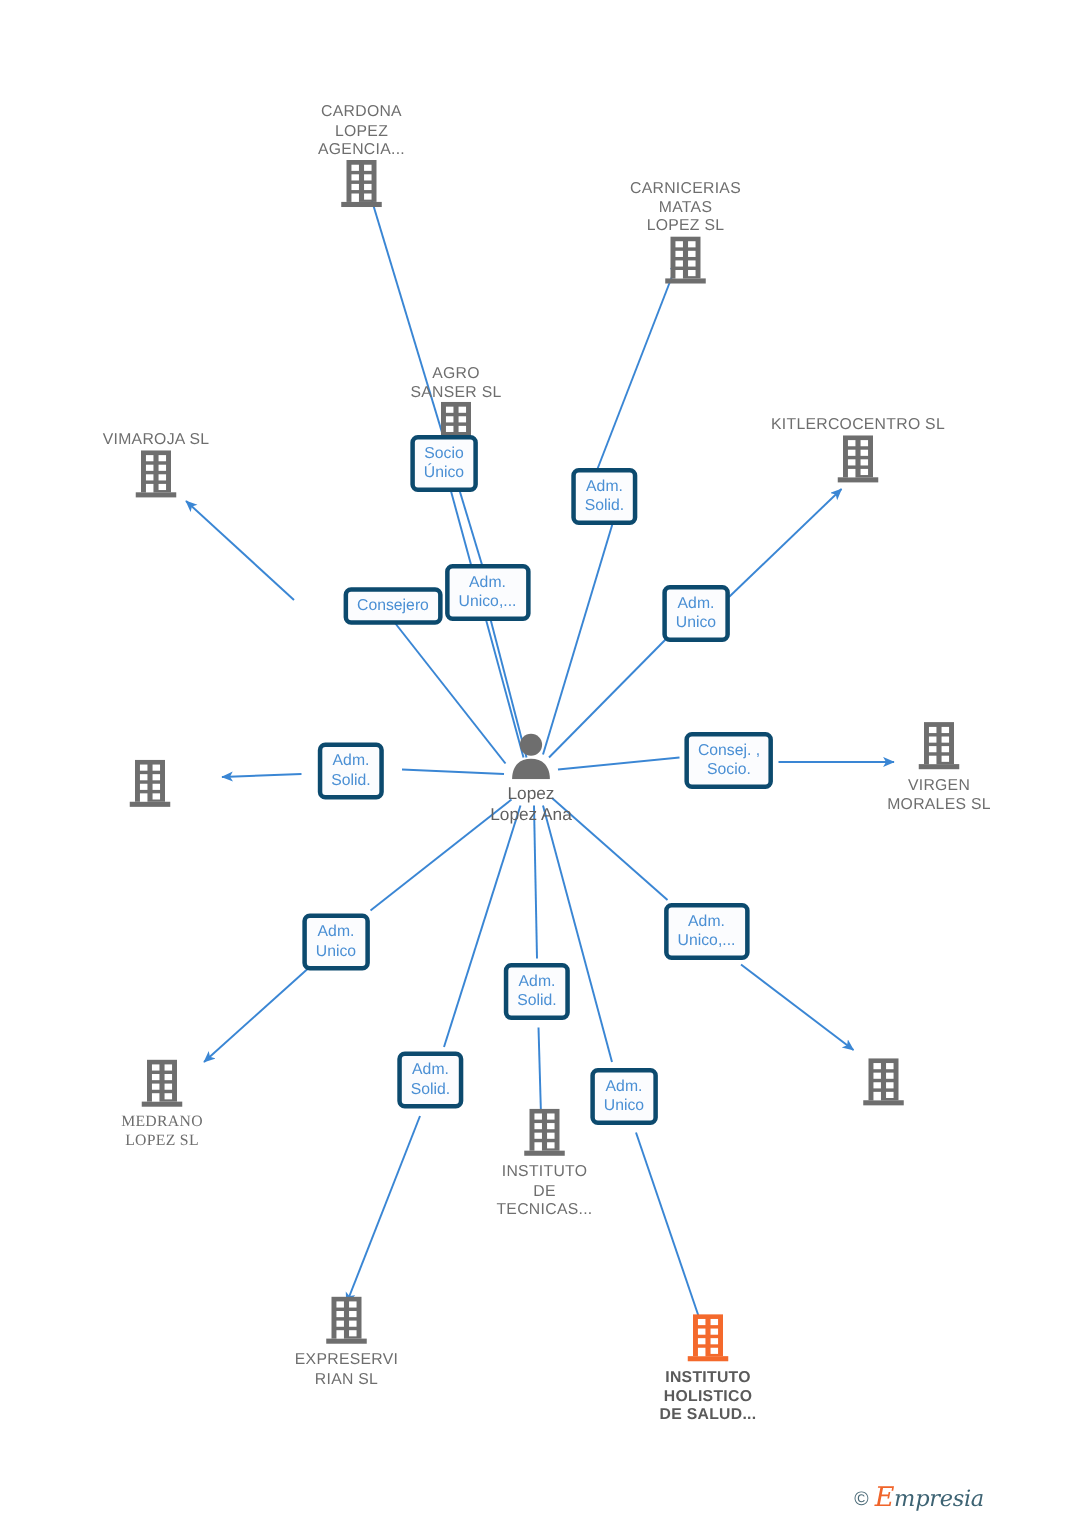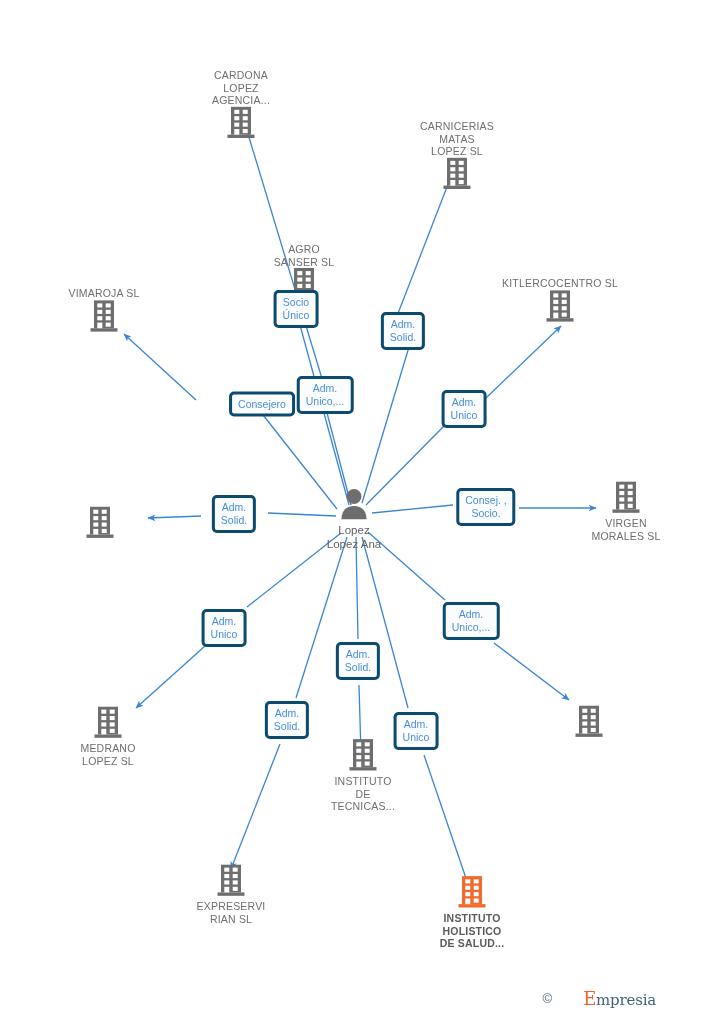--- a/index.html
+++ b/index.html
@@ -74,24 +74,24 @@
     align-items: center;
     gap: 4px;
     font-size: 15px;
   }
   #watermark .cmark {
     color: #4c6b78;
     font-size: 13px;
   }
   #watermark .brand {
     font-family: "DejaVu Serif", serif;
+    font-style: italic;
     font-size: 15px;
     color: #3d6373;
     letter-spacing: -0.2px;
-    margin-left: 27px;
   }
   #watermark .brand .cap {
     color: #f0642a;
     font-size: 18px;
   }
 </style>
 </head>
 <body>
 
 <div id="graph">
@@ -189,21 +189,21 @@
     <rect x="8.3" y="3.2" width="5" height="4.1" fill="#ffffff"></rect>
     <rect x="16.7" y="3.2" width="5" height="4.1" fill="#ffffff"></rect>
     <rect x="8.3" y="9.6" width="5" height="4.1" fill="#ffffff"></rect>
     <rect x="16.7" y="9.6" width="5" height="4.1" fill="#ffffff"></rect>
     <rect x="8.3" y="16" width="5" height="4.1" fill="#ffffff"></rect>
     <rect x="16.7" y="16" width="5" height="4.1" fill="#ffffff"></rect>
     <rect x="8.3" y="22.4" width="5" height="5.6" fill="#ffffff"></rect>
     <rect x="16.7" y="22.4" width="5" height="4.1" fill="#ffffff"></rect>
   </svg></span>
       </div>
-      <div class="node company above" style="left: 560px; top: 300px;">
+      <div class="node company above" style="left: 572px; top: 300px;">
         <span class="lbl">KITLERCOCENTRO SL</span>
         <span class="ico"><svg width="30" height="33" viewBox="0 0 30 33" xmlns="http://www.w3.org/2000/svg">
     <rect x="5" y="0" width="20" height="28" fill="#6e6e6e"></rect>
     <rect x="1.5" y="28" width="27" height="3.4" fill="#6e6e6e"></rect>
     <rect x="8.3" y="3.2" width="5" height="4.1" fill="#ffffff"></rect>
     <rect x="16.7" y="3.2" width="5" height="4.1" fill="#ffffff"></rect>
     <rect x="8.3" y="9.6" width="5" height="4.1" fill="#ffffff"></rect>
     <rect x="16.7" y="9.6" width="5" height="4.1" fill="#ffffff"></rect>
     <rect x="8.3" y="16" width="5" height="4.1" fill="#ffffff"></rect>
     <rect x="16.7" y="16" width="5" height="4.1" fill="#ffffff"></rect>
@@ -234,21 +234,21 @@
     <rect x="8.3" y="9.6" width="5" height="4.1" fill="#ffffff"></rect>
     <rect x="16.7" y="9.6" width="5" height="4.1" fill="#ffffff"></rect>
     <rect x="8.3" y="16" width="5" height="4.1" fill="#ffffff"></rect>
     <rect x="16.7" y="16" width="5" height="4.1" fill="#ffffff"></rect>
     <rect x="8.3" y="22.4" width="5" height="5.6" fill="#ffffff"></rect>
     <rect x="16.7" y="22.4" width="5" height="4.1" fill="#ffffff"></rect>
   </svg></span>
         <span class="lbl">VIRGEN
 MORALES  SL</span>
       </div>
-      <div class="node company" style="left: 108px; top: 737px;">
+      <div class="node company" style="left: 108px; top: 737px; font-family: Liberation Serif, serif;">
         <span class="ico"><svg width="30" height="33" viewBox="0 0 30 33" xmlns="http://www.w3.org/2000/svg">
     <rect x="5" y="0" width="20" height="28" fill="#6e6e6e"></rect>
     <rect x="1.5" y="28" width="27" height="3.4" fill="#6e6e6e"></rect>
     <rect x="8.3" y="3.2" width="5" height="4.1" fill="#ffffff"></rect>
     <rect x="16.7" y="3.2" width="5" height="4.1" fill="#ffffff"></rect>
     <rect x="8.3" y="9.6" width="5" height="4.1" fill="#ffffff"></rect>
     <rect x="16.7" y="9.6" width="5" height="4.1" fill="#ffffff"></rect>
     <rect x="8.3" y="16" width="5" height="4.1" fill="#ffffff"></rect>
     <rect x="16.7" y="16" width="5" height="4.1" fill="#ffffff"></rect>
     <rect x="8.3" y="22.4" width="5" height="5.6" fill="#ffffff"></rect>

